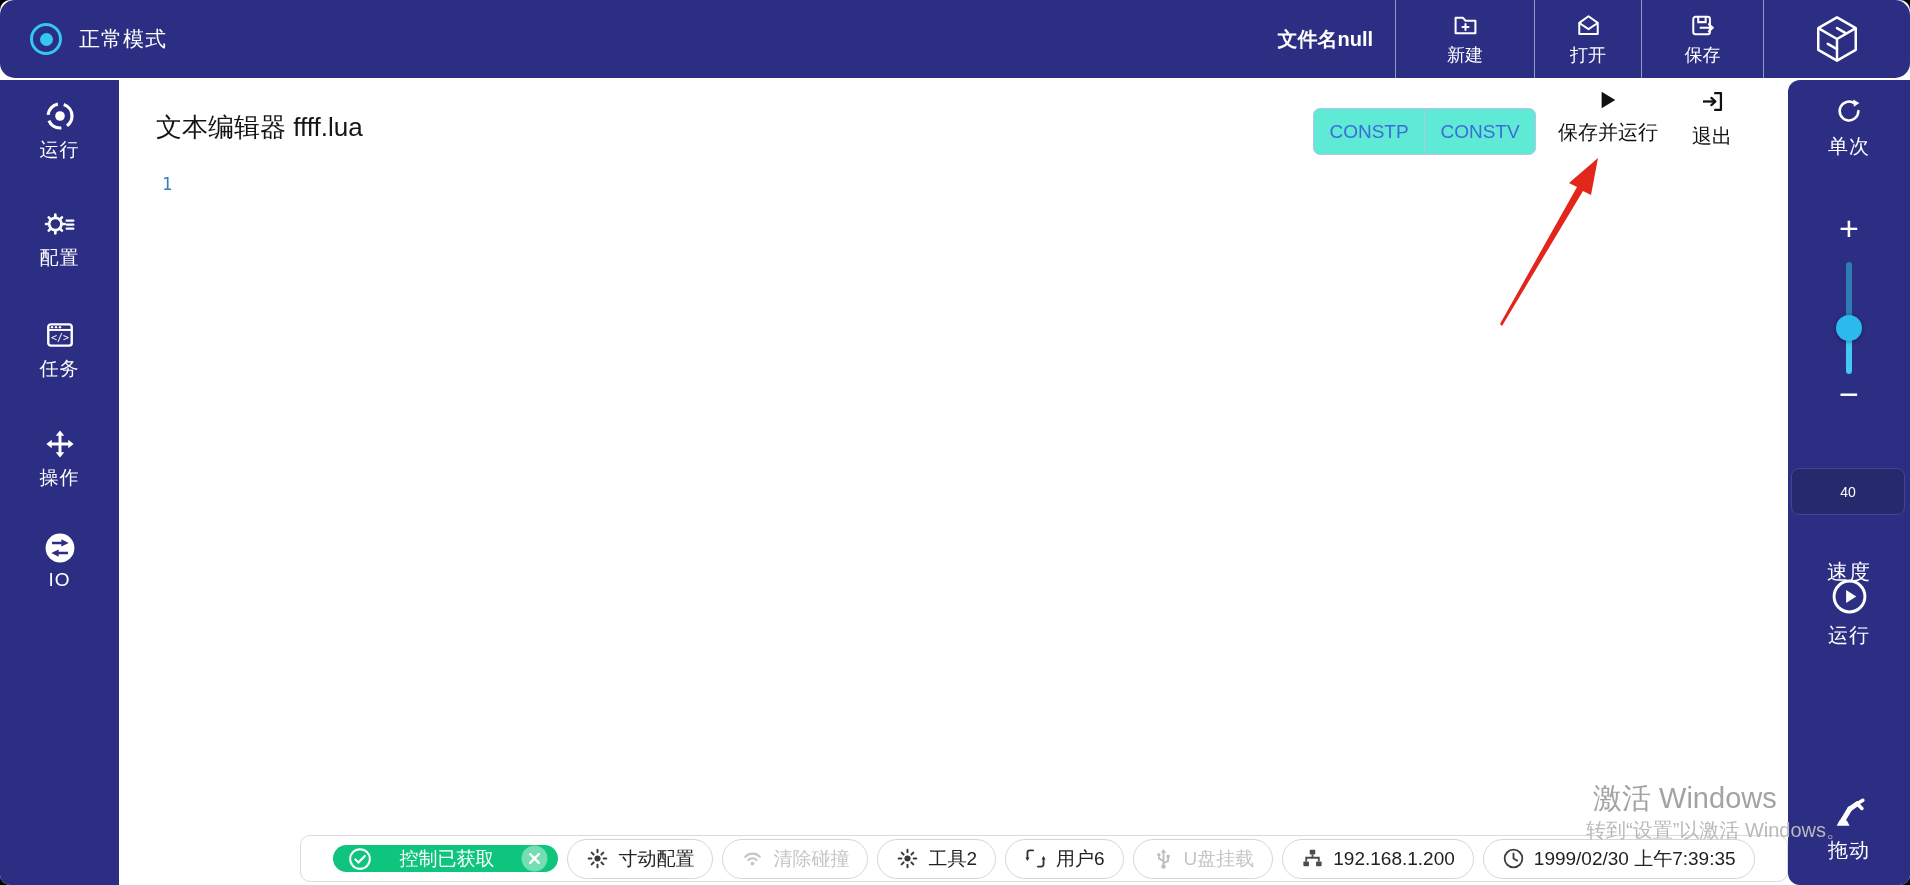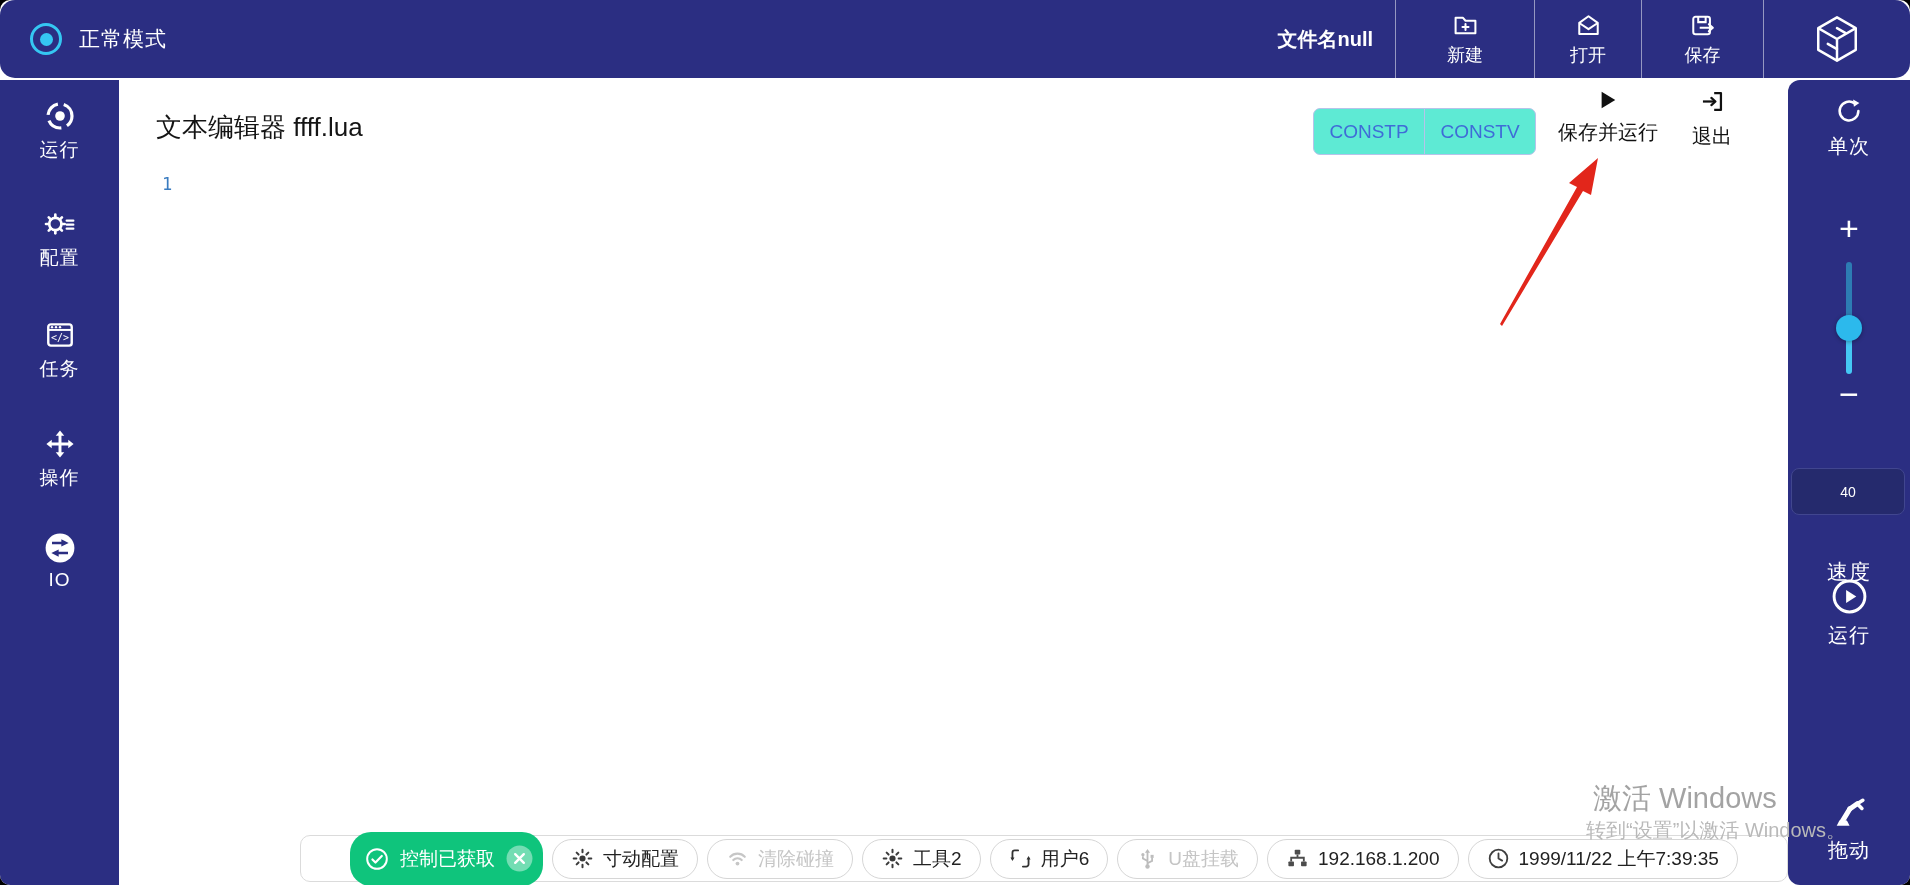--- a/index.html
+++ b/index.html
@@ -44,21 +44,21 @@
   .save-run .lbl,.exit .lbl{font-size:20px;color:#111;}
   .exit{position:absolute;left:1680px;top:88px;width:64px;display:flex;flex-direction:column;align-items:center;gap:8px;cursor:pointer;}
   
   .arrow-overlay{position:absolute;left:0;top:0;width:1910px;height:885px;pointer-events:none;z-index:40;}
   
   .statusbar{position:absolute;left:300px;top:835px;width:1486px;height:45px;border:1px solid #dbdbdb;border-radius:10px;background:#fff;
              display:flex;align-items:center;justify-content:center;gap:9px;}
   .pill{height:40px;border:1px solid #d6d6d6;border-radius:21px;background:#fff;display:inline-flex;align-items:center;gap:9px;
         padding:0 18px;font-size:19px;color:#222;cursor:pointer;box-sizing:border-box;}
   .pill.disabled{color:#c5c5c5;}
-  .pill-green{height:54px;background:#0fc47c;border:none;border-radius:21px;color:#fff;display:inline-flex;align-items:center;gap:11px;
+  .pill-green{height:27px;background:#0fc47c;border:none;border-radius:21px;color:#fff;display:inline-flex;align-items:center;gap:27px;
               padding:0 10px 0 15px;font-size:19px;cursor:pointer;}
   
   .wm1{position:absolute;left:1593px;top:779px;font-size:29px;color:#a3a3a3;z-index:50;pointer-events:none;}
   .wm2{position:absolute;left:1586px;top:817px;font-size:20px;color:#b9b9b9;z-index:50;pointer-events:none;white-space:nowrap;}
   svg{display:block;}
 </style>
 </head>
 <body>
 
 <div class="app">
@@ -321,20 +321,20 @@
         <rect x="15.7" y="15" width="5.8" height="5" rx="0.8" fill="#4c4c4c"></rect>
       </svg>
       <span>192.168.1.200</span>
     </div>
 
     <div class="pill">
       <svg width="23" height="23" viewBox="0 0 24 24">
         <circle cx="12" cy="12" r="9.2" fill="none" stroke="#3f3f3f" stroke-width="1.9"></circle>
         <path d="M12 6.8 V12 L15.8 14.2" fill="none" stroke="#3f3f3f" stroke-width="1.9" stroke-linecap="round" stroke-linejoin="round"></path>
       </svg>
-      <span>1999/11/22 上午7:39:35</span>
+      <span>1999/02/30 上午7:39:35</span>
     </div>
   </div>
 
   <div class="wm1">激活 Windows</div>
   <div class="wm2">转到“设置”以激活 Windows。</div>
 
 </div>
 
 </body></html>

